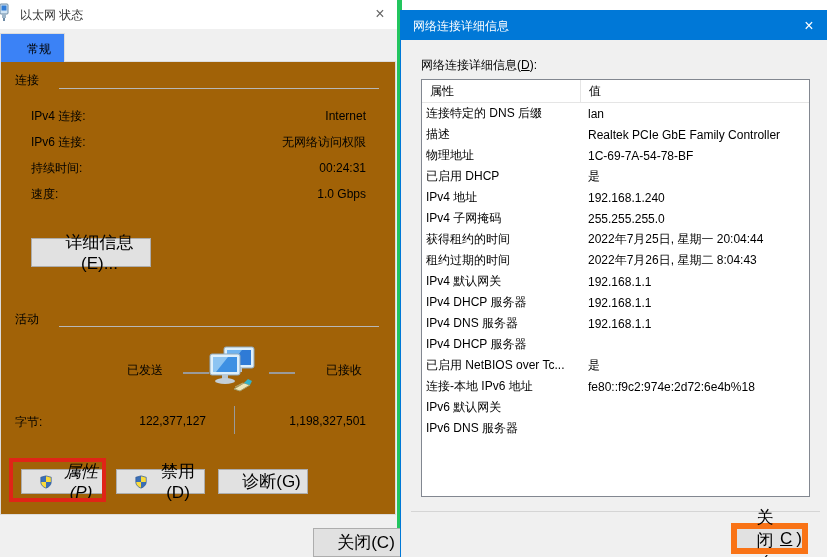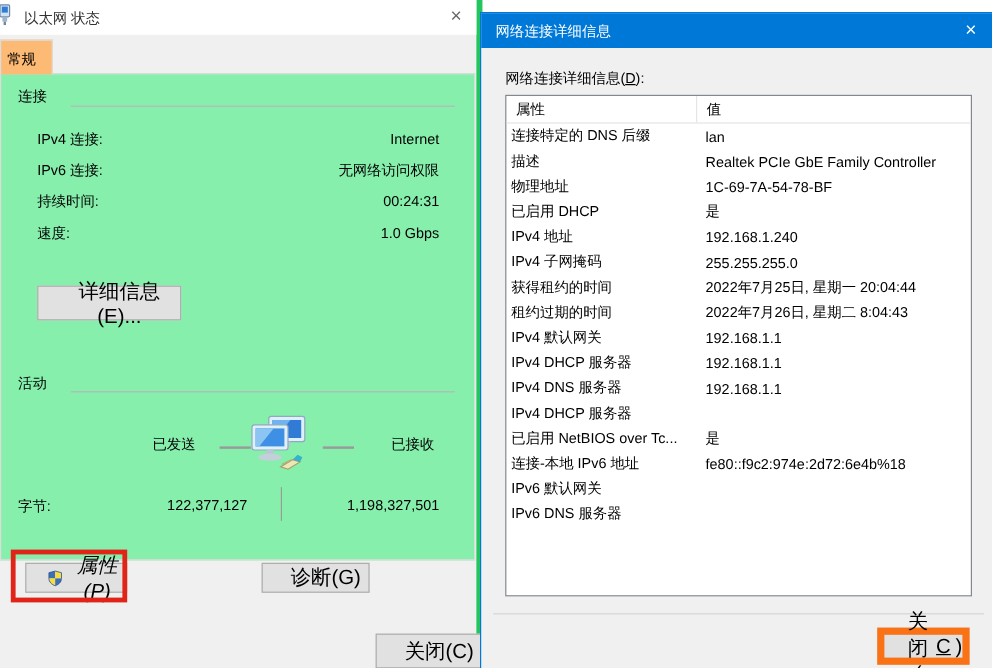--- a/index.html
+++ b/index.html
@@ -8,24 +8,24 @@
   body { position:relative; }
 
   
   .eth-dialog { position:absolute; left:0; top:0; width:402px; height:557px;
     background:#f0f0f0; border-right:5px solid #22c55e; }
   .eth-titlebar { position:relative; height:29px; background:#ffffff; overflow:hidden; }
   .eth-tb-icon { position:absolute; left:-4px; top:3px; width:16px; height:18px; }
   .eth-tb-title { position:absolute; left:20px; top:7px; color:#333; }
   .eth-tb-close { position:absolute; right:6px; top:3px; width:22px; height:22px;
     text-align:center; line-height:22px; font-size:16px; color:#666; cursor:pointer; }
-  .eth-tab { position:absolute; left:0; top:33px; height:29px; padding:7px 13px 0 5px;
-    background:#fdba74; border:1px solid #dcdcdc; border-bottom:none; z-index:2; }
-  .eth-tabpage { position:absolute; left:0; top:61px; width:396px; height:406px;
-    background:#86efac; border:1px solid #dcdcdc; }
+  .eth-tab { position:absolute; left:0; top:33px; height:29px; padding:7px 13px 0 26px;
+    background:#3b82f6; border:1px solid #dcdcdc; border-bottom:none; z-index:2; }
+  .eth-tabpage { position:absolute; left:0; top:61px; width:396px; height:454px;
+    background:#a16207; border:1px solid #dcdcdc; }
 
   .grp-label { position:absolute; left:14px; }
   .grp-line { position:absolute; height:1px; background:#b7b7b7; }
 
   .conn-rows { position:absolute; left:30px; top:41px; width:335px; }
   .conn-row { display:flex; justify-content:space-between; height:26px; align-items:center; }
 
   .win-btn { display:inline-flex; align-items:center; justify-content:center; gap:4px;
     background:#e1e1e1; border:1px solid #adadad; font-family:inherit; font-size:17px;
     color:#000; cursor:pointer;padding-left:17px; }
@@ -165,20 +165,32 @@
           <rect x="2" y="1" width="6" height="7" fill="#3b6fb6"></rect>
           <rect x="8" y="1" width="6" height="7" fill="#fadb3c"></rect>
           <rect x="2" y="8" width="6" height="7" fill="#fadb3c"></rect>
           <rect x="8" y="8" width="6" height="7" fill="#3b6fb6"></rect>
         </g>
         <path d="M8 1 L14 2.6 V8 C14 11.5 11.2 13.9 8 15 C4.8 13.9 2 11.5 2 8 V2.6 Z" fill="none" stroke="#2b5797" stroke-width="0.8"></path>
       </svg>
       <span>属性(P)</span>
     </button>
 
+    <button class="win-btn btn-disable">
+      <svg class="shield" viewBox="0 0 16 16">
+        <g clip-path="url(#shield-clip)">
+          <rect x="2" y="1" width="6" height="7" fill="#3b6fb6"></rect>
+          <rect x="8" y="1" width="6" height="7" fill="#fadb3c"></rect>
+          <rect x="2" y="8" width="6" height="7" fill="#fadb3c"></rect>
+          <rect x="8" y="8" width="6" height="7" fill="#3b6fb6"></rect>
+        </g>
+        <path d="M8 1 L14 2.6 V8 C14 11.5 11.2 13.9 8 15 C4.8 13.9 2 11.5 2 8 V2.6 Z" fill="none" stroke="#2b5797" stroke-width="0.8"></path>
+      </svg>
+      <span>禁用(D)</span>
+    </button>
 
     <button class="win-btn btn-diagnose">诊断(G)</button>
   </div>
 
   <button class="win-btn btn-close-left">关闭(C)</button>
 </div>
 
 <div class="det-dialog">
 
   <div class="det-titlebar" style="background: rgb(0, 120, 215);">

